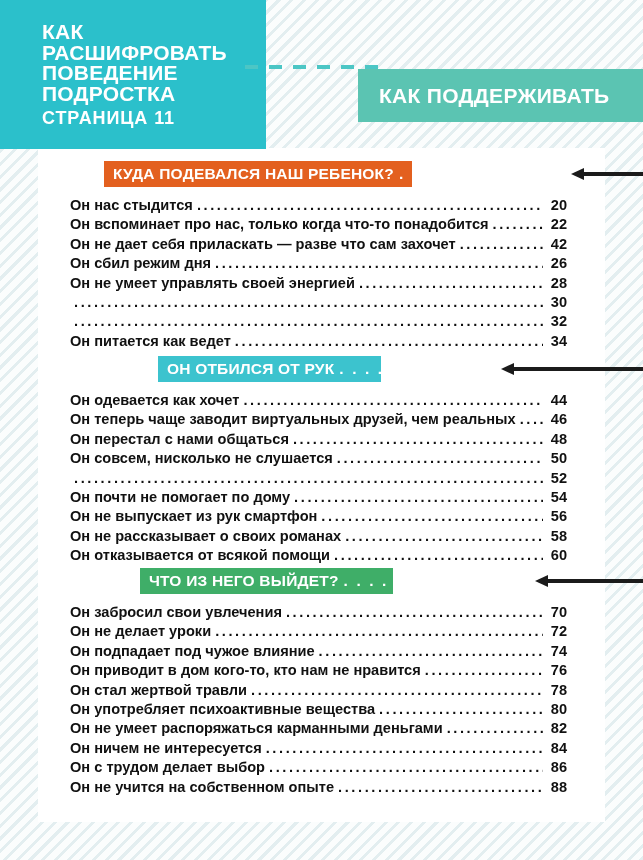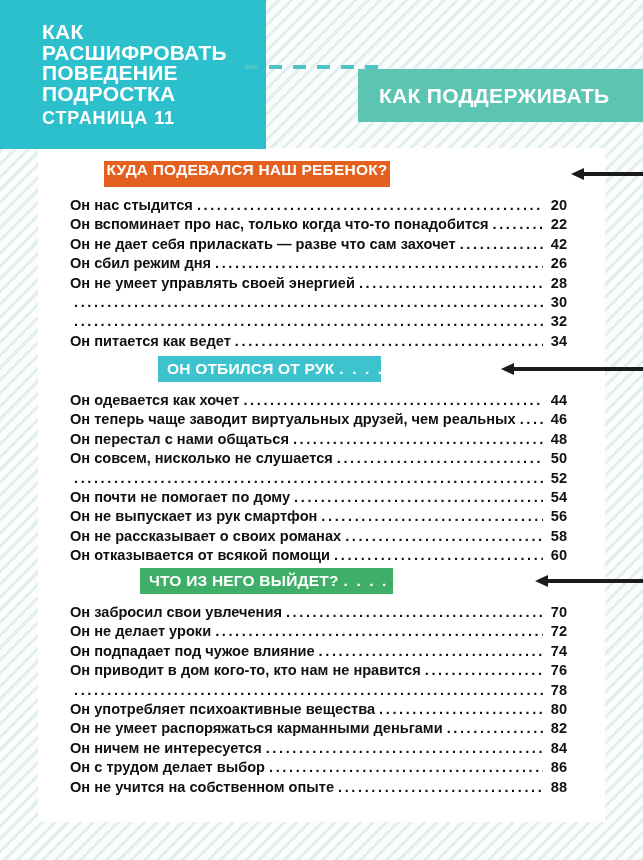--- a/index.html
+++ b/index.html
@@ -164,21 +164,21 @@
     <div class="sub">СТРАНИЦА 11</div>
   </div>
 
   <div class="dashline"></div>
 
   <div class="hdr-right">
     <div class="t">КАК ПОДДЕРЖИВАТЬ</div>
   </div>
 
   <div id="sections-host">
-      <div class="chip" style="left: 104px; top: 161px; width: 286px; background: rgb(227, 96, 31); flex-direction: column;">
+      <div class="chip" style="left: 104px; top: 161px; width: 308px; background: rgb(227, 96, 31);">
         <span class="lbl">КУДА ПОДЕВАЛСЯ НАШ РЕБЕНОК?</span>
         <span class="dots">. . . . .</span>
         <span class="pg">13</span>
       </div>
       <div class="arrow" style="left: 571px; top: 168px; width: 76px;">
         <div class="head" style="border-right-color: rgb(27, 27, 27);"></div>
         <div class="shaft" style="background: rgb(27, 27, 27);"></div>
       </div>
       <div class="toc" style="top: 196px;">
         <div class="row">
@@ -299,20 +299,21 @@
           <span class="title">Он подпадает под чужое влияние</span>
           <span class="lead">................................................................................</span>
           <span class="num">74</span>
         </div>
         <div class="row">
           <span class="title">Он приводит в дом кого-то, кто нам не нравится</span>
           <span class="lead">................................................................................</span>
           <span class="num">76</span>
         </div>
         <div class="row">
+          <span class="title">Он стал жертвой травли</span>
           <span class="lead">................................................................................</span>
           <span class="num">78</span>
         </div>
         <div class="row">
           <span class="title">Он употребляет психоактивные вещества</span>
           <span class="lead">................................................................................</span>
           <span class="num">80</span>
         </div>
         <div class="row">
           <span class="title">Он не умеет распоряжаться карманными деньгами</span>

